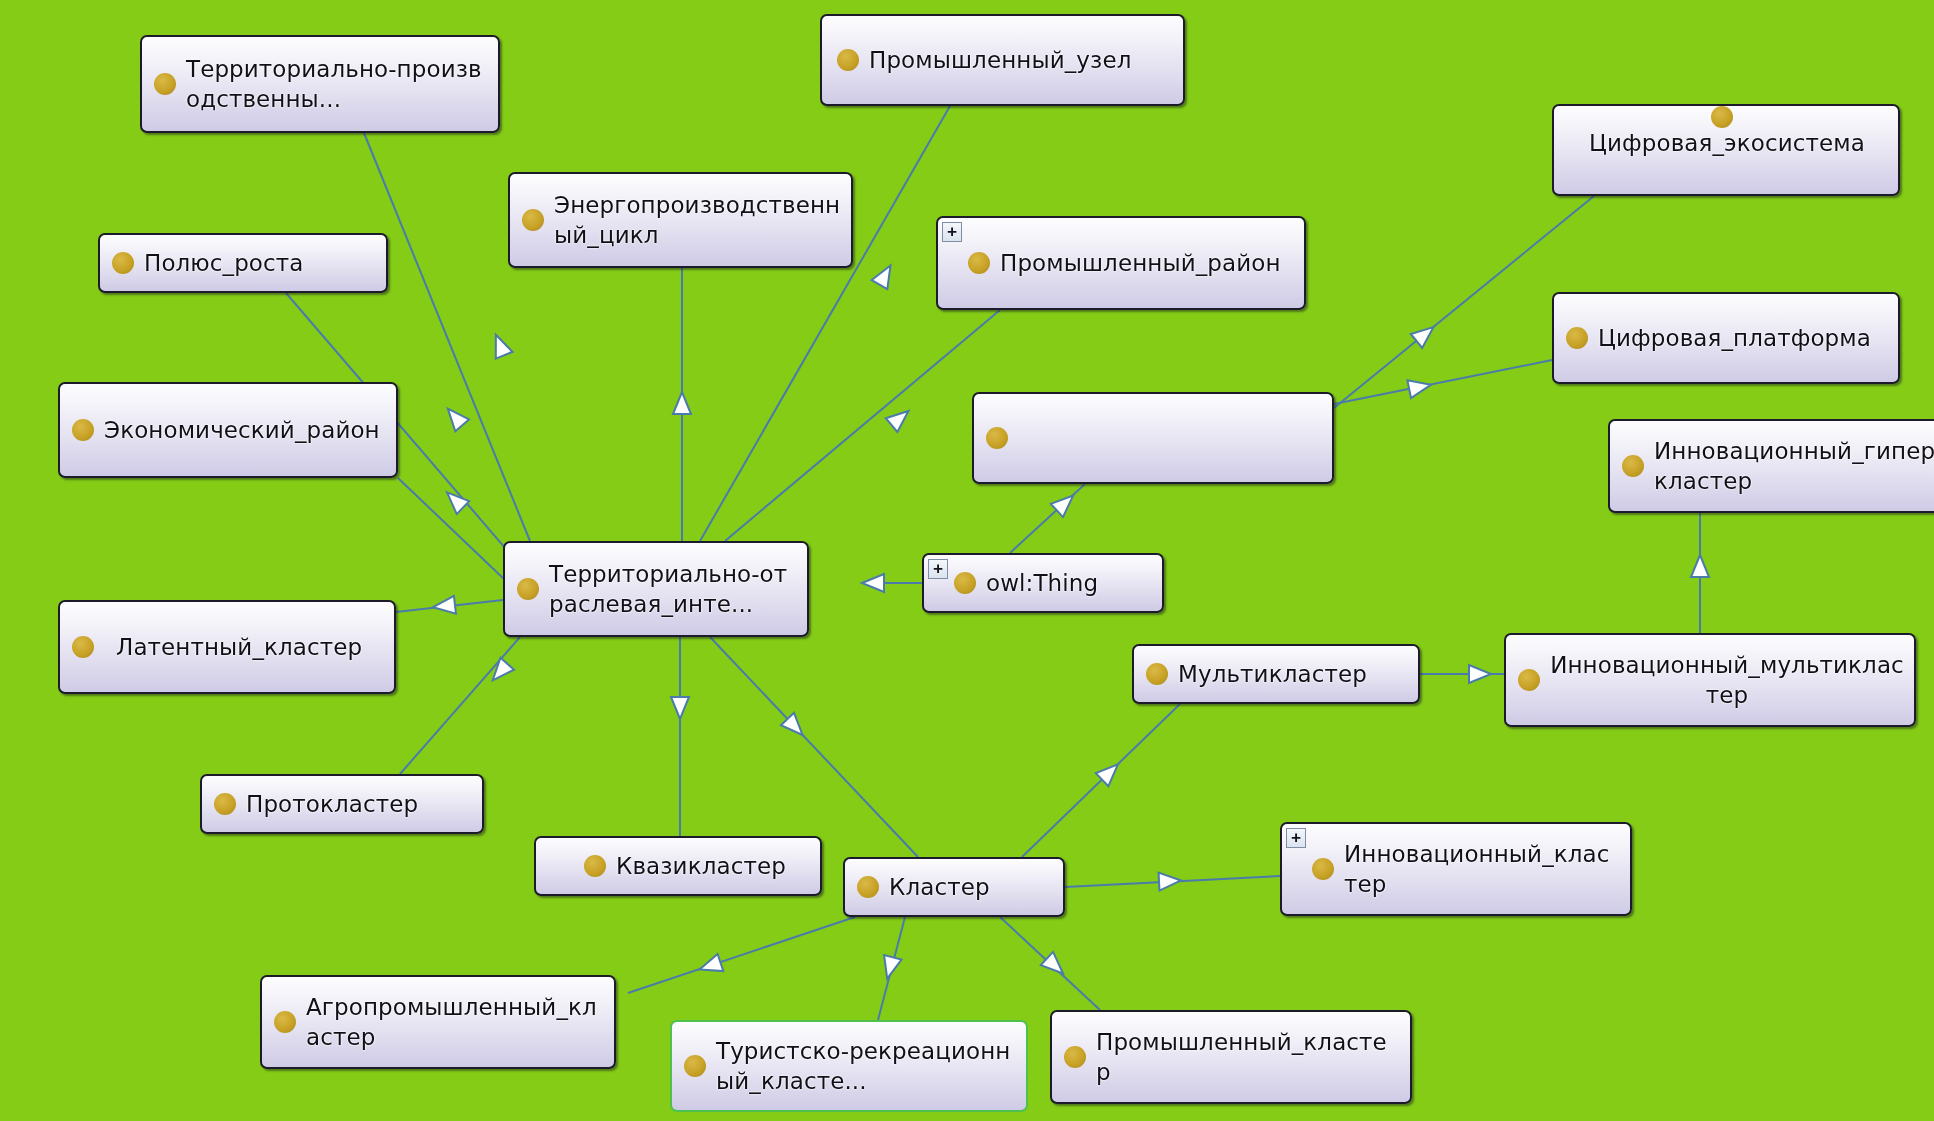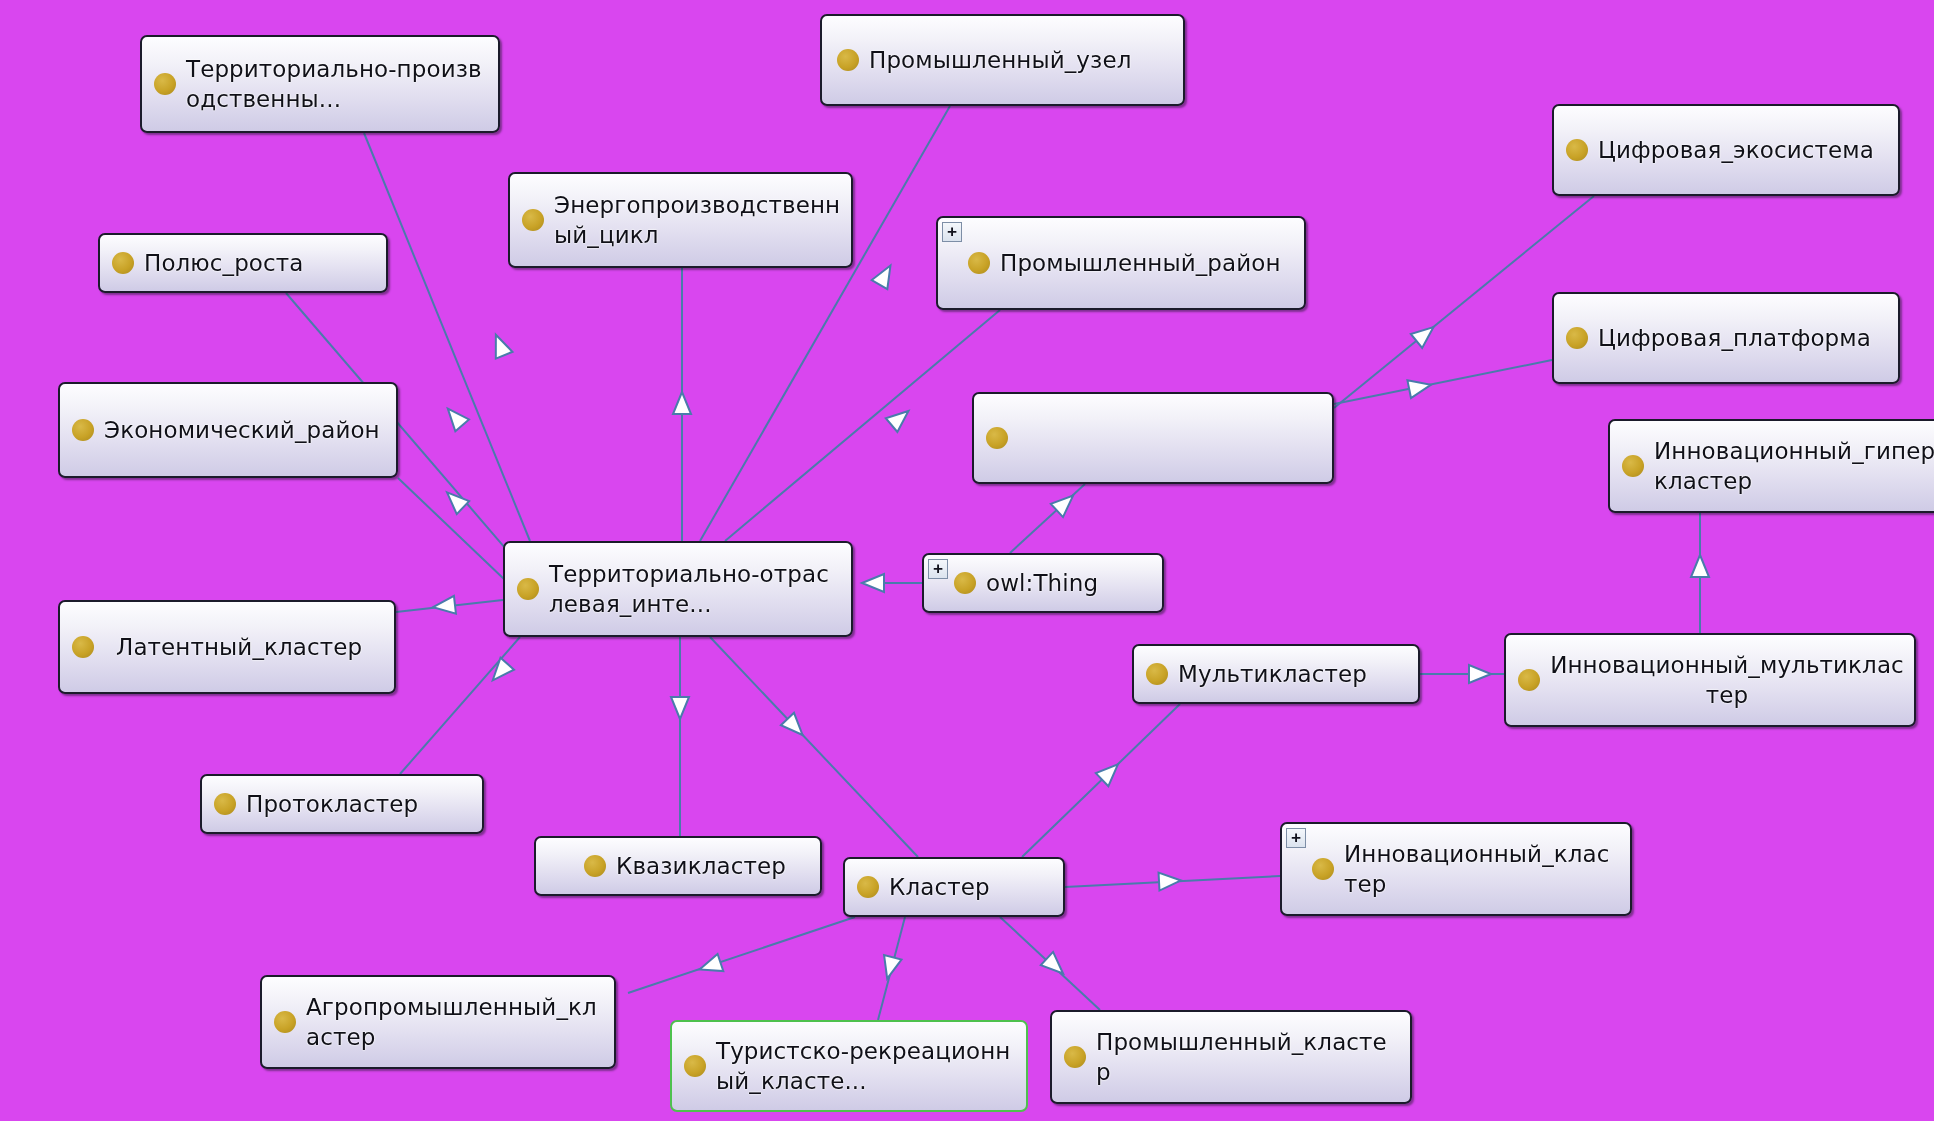--- a/index.html
+++ b/index.html
@@ -7,21 +7,21 @@
     padding: 0;
     background: #ffffff;
   }
   body {
     font-family: "DejaVu Sans", sans-serif;
   }
   #canvas {
     position: relative;
     width: 1934px;
     height: 1121px;
-    background: #d946ef;
+    background: #84cc16;
     overflow: hidden;
   }
   #edge-layer {
     position: absolute;
     left: 0;
     top: 0;
     width: 1934px;
     height: 1121px;
     pointer-events: none;
   }
@@ -168,21 +168,21 @@
 
   <div id="node-layer">
       <div class="node" style="left: 140px; top: 35px; width: 360px; height: 98px;">
         <span class="node-bullet"></span>
         <span class="node-label">Территориально-производственны...</span>
       </div>
       <div class="node" style="left: 820px; top: 14px; width: 365px; height: 92px; padding-left: 15px;">
         <span class="node-bullet"></span>
         <span class="node-label">Промышленный_узел</span>
       </div>
-      <div class="node" style="left: 1552px; top: 104px; width: 348px; height: 92px;">
+      <div class="node" style="left: 1552px; top: 104px; width: 348px; height: 92px; flex-direction: column;">
         <span class="node-bullet"></span>
         <span class="node-label">Цифровая_экосистема</span>
       </div>
       <div class="node" style="left: 508px; top: 172px; width: 345px; height: 96px;">
         <span class="node-bullet"></span>
         <span class="node-label">Энергопроизводственный_цикл</span>
       </div>
       <div class="node" style="left: 98px; top: 233px; width: 290px; height: 60px;">
         <span class="node-bullet"></span>
         <span class="node-label">Полюс_роста</span>
@@ -200,21 +200,21 @@
         <span class="node-bullet"></span>
         <span class="node-label">Экономический_район</span>
       </div>
       <div class="node" style="left: 1608px; top: 419px; width: 348px; height: 94px;">
         <span class="node-bullet"></span>
         <span class="node-label">Инновационный_гиперкластер</span>
       </div>
       <div class="node" style="left: 972px; top: 392px; width: 362px; height: 92px;">
         <span class="node-bullet"></span>
       </div>
-      <div class="node" style="left: 503px; top: 541px; width: 350px; height: 96px;">
+      <div class="node" style="left: 503px; top: 541px; width: 306px; height: 96px;">
         <span class="node-bullet"></span>
         <span class="node-label">Территориально-отраслевая_инте...</span>
       </div>
       <div class="node" style="left: 922px; top: 553px; width: 242px; height: 60px;">
         <div class="expander">+</div>
         <span class="node-bullet" style="margin-left: 18px;"></span>
         <span class="node-label">owl:Thing</span>
       </div>
       <div class="node" style="left: 58px; top: 600px; width: 338px; height: 94px; gap: 12px;">
         <span class="node-bullet"></span>

